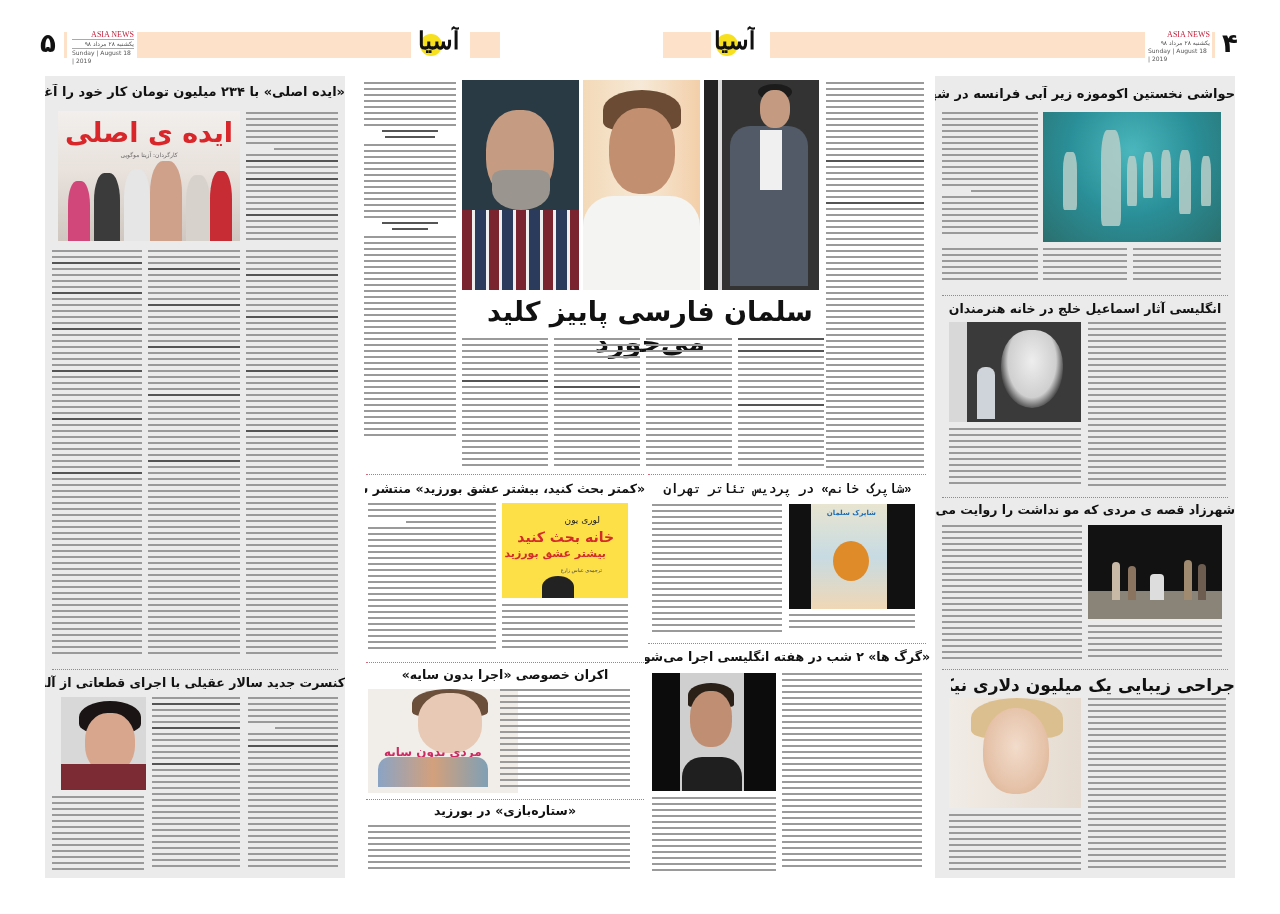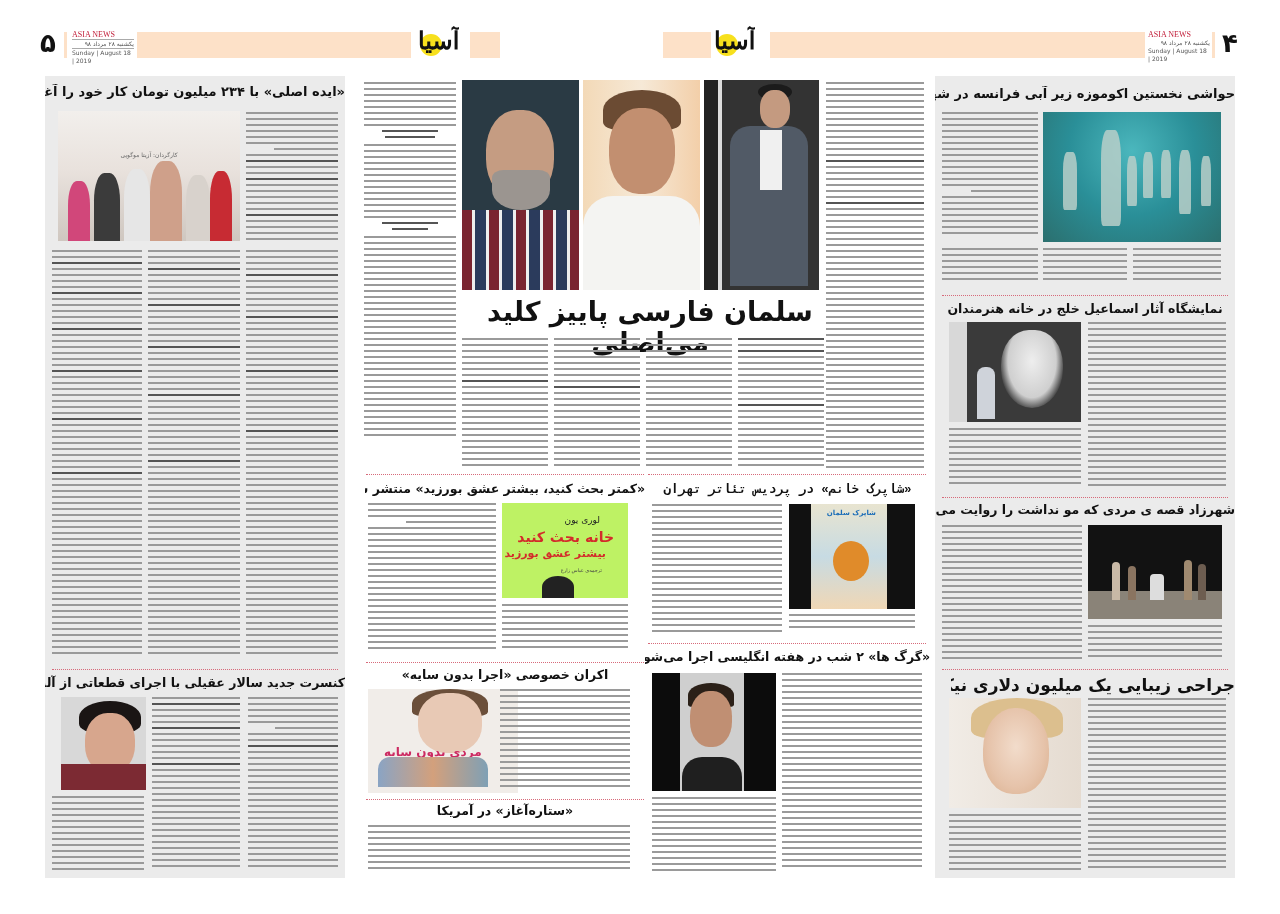--- a/index.html
+++ b/index.html
@@ -4,21 +4,21 @@
 <style>
   * { box-sizing: border-box; margin: 0; padding: 0; }
   html, body { width: 1280px; height: 914px; background: #ffffff; overflow: hidden; }
   body { font-family: "DejaVu Sans", sans-serif; color: #111; position: relative; }
   .pagenum { position: absolute; top: 28px; font-size: 26px; font-weight: bold; color: #111; font-family: "DejaVu Sans", sans-serif; }
   .band { position: absolute; top: 32px; height: 26px; background: #fde1c8; }
   .logo { position: absolute; top: 26px; width: 56px; height: 34px; }
   .logo .sun { position: absolute; left: 8px; top: 8px; width: 22px; height: 22px; border-radius: 50%; background: #f7e01d; }
   .logo .txt { position: absolute; left: 6px; top: 0; font-family: "DejaVu Serif", serif; font-size: 24px; font-weight: bold; color: #111; direction: rtl; }
   .meta { position: absolute; top: 30px; width: 62px; font-size: 6px; line-height: 8px; color: #555; }
-  .meta .brand { color: #c2203b; font-family: "Liberation Serif", serif; font-size: 8px; line-height: 9px; }
+  .meta .brand { color: #c2203b; font-family: "Liberation Serif", serif; font-size: 8px; line-height: 9px; text-align: right; }
   .meta .ln { border-top: 1px solid #aaa; }
   .vrule { position: absolute; top: 32px; width: 3px; height: 26px; background: #fde1c8; }
 
   
   .grey { position: absolute; background: #ebebeb; }
   .article { position: absolute; direction: rtl; }
   .headline { font-weight: bold; text-align: center; color: #111; white-space: nowrap; overflow: hidden; }
   .dotted { position: absolute; height: 0; border-top: 1px dotted #d76a7a; }
 
   .txt { position: absolute; overflow: hidden; }
@@ -48,21 +48,21 @@
 
   .p-kidman { background: linear-gradient(90deg,#f1ece6,#e5dbd0); }
   .p-kidman .face { position: absolute; left: 34px; top: 10px; width: 66px; height: 86px; border-radius: 48% 48% 45% 45%; background: radial-gradient(ellipse at 50% 45%, #f2dccb 0%, #e6c3aa 60%, #d8ad8a 100%); }
   .p-kidman .hair { position: absolute; left: 22px; top: 0; width: 92px; height: 40px; border-radius: 50% 50% 20% 20%; background: #dcbf8e; }
 
   .p-shaparak { background: #111; }
   .p-shaparak .poster { position: absolute; left: 22px; top: 0; width: 60%; height: 100%; background: linear-gradient(180deg,#e8e4d0 0%, #c7dbe3 50%, #f0d7b5 100%); }
   .p-shaparak .tiger { position: absolute; left: 35%; top: 35%; width: 36px; height: 40px; border-radius: 50%; background: #e08b2a; }
   .p-shaparak .tt { position: absolute; left: 30%; top: 5px; color: #1b6db8; font-size: 7px; font-weight: bold; }
 
-  .p-book { background: #bef264; }
+  .p-book { background: #fde047; }
   .p-book .a { position: absolute; right: 28px; top: 12px; font-size: 9px; color: #222; direction: rtl; }
   .p-book .t1 { position: absolute; right: 14px; top: 26px; font-size: 14px; color: #d32b2b; font-weight: bold; direction: rtl; }
   .p-book .t2 { position: absolute; right: 22px; top: 44px; font-size: 11px; color: #d32b2b; font-weight: bold; direction: rtl; }
   .p-book .tr { position: absolute; right: 26px; top: 64px; font-size: 5px; color: #444; direction: rtl; }
   .p-book .shape { position: absolute; left: 40px; bottom: 0; width: 32px; height: 22px; background: #222; border-radius: 50% 50% 0 0; }
 
   .p-wolf { background: #0c0c0c; }
   .p-wolf .bg { position: absolute; left: 28px; top: 0; width: 64px; height: 100%; background: #cfcfcf; }
   .p-wolf .face { position: absolute; left: 38px; top: 18px; width: 42px; height: 56px; border-radius: 45%; background: #c08f73; }
   .p-wolf .hair { position: absolute; left: 36px; top: 10px; width: 46px; height: 24px; border-radius: 50% 50% 10% 10%; background: #2b2018; }
@@ -127,20 +127,21 @@
 </div>
 <div class="vrule" style="left:1212px;"></div>
 <div class="pagenum" style="left:1222px;">۴</div>
 
 <div class="grey" style="left:45px; top:76px; width:300px; height:802px;"></div>
 
 <div class="article" style="left:45px; top:84px; width:300px;">
   <div class="headline" style="font-size:13px;">«ایده اصلی» با ۲۳۴ میلیون تومان کار خود را آغاز کرد</div>
 </div>
 <div class="photo p-ide" style="left:58px; top:111px; width:182px; height:130px;">
+  <div class="title">ایده ی اصلی</div>
   <div class="sub">کارگردان: آزیتا موگویی</div>
   <div class="fig" style="left:10px;width:22px;height:60px;background:#d1477a;"></div>
   <div class="fig" style="left:36px;width:26px;height:68px;background:#3b3b3b;"></div>
   <div class="fig" style="left:66px;width:26px;height:72px;background:#e6e6e6;"></div>
   <div class="fig" style="left:92px;width:32px;height:80px;background:#cfa08a;"></div>
   <div class="fig" style="left:128px;width:24px;height:66px;background:#d8d2cc;"></div>
   <div class="fig" style="left:152px;width:22px;height:70px;background:#c72b33;"></div>
 </div>
 <div class="txt" style="left:246px; top:112px; width:92px; height:130px;">
   <div class="l"></div>
@@ -604,21 +605,21 @@
     <div class="l"></div>
     <div class="l"></div>
     <div class="l"></div>
     <div class="l"></div>
     <div class="l"></div>
     <div class="l"></div>
     <div class="l"></div>
     <div class="l"></div>
 </div>
 
-<div class="main-headline">سلمان فارسی پاییز کلید می‌اصلی</div>
+<div class="main-headline">سلمان فارسی پاییز کلید می‌خورد</div>
 
 <div class="txt" style="left:462px; top:338px; width:86px; height:132px;">
   <div class="l"></div>
     <div class="l"></div>
     <div class="l"></div>
     <div class="l"></div>
     <div class="l"></div>
     <div class="l"></div>
     <div class="l"></div>
     <div class="l b"></div>
@@ -823,21 +824,21 @@
     <div class="l"></div>
     <div class="l"></div>
     <div class="l"></div>
     <div class="l"></div>
     <div class="l"></div>
     <div class="l"></div>
 </div>
 
 <div class="dotted" style="left:366px; top:799px; width:278px;"></div>
 <div class="article" style="left:365px; top:803px; width:280px;">
-  <div class="headline" style="font-size:12.5px;">«ستاره‌آغاز» در آمریکا</div>
+  <div class="headline" style="font-size:12.5px;">«ستاره‌بازی» در بورزید</div>
 </div>
 <div class="txt" style="left:368px; top:825px; width:262px; height:50px;">
   <div class="l"></div>
     <div class="l"></div>
     <div class="l"></div>
     <div class="l"></div>
     <div class="l"></div>
     <div class="l"></div>
     <div class="l"></div>
     <div class="l"></div>
@@ -961,21 +962,21 @@
   <div class="l"></div>
     <div class="l"></div>
     <div class="l"></div>
     <div class="l"></div>
     <div class="l"></div>
     <div class="l"></div>
 </div>
 
 <div class="dotted" style="left:942px; top:295px; width:286px;"></div>
 <div class="article" style="left:935px; top:301px; width:300px;">
-  <div class="headline" style="font-size:12.5px;">نمایشگاه آثار اسماعیل خلج در خانه هنرمندان</div>
+  <div class="headline" style="font-size:12.5px;">انگلیسی آثار اسماعیل خلج در خانه هنرمندان</div>
 </div>
 <div class="photo p-khalaj" style="left:949px; top:322px; width:132px; height:100px;">
   <div class="wall"></div>
   <div class="face"></div>
   <div class="man"></div>
 </div>
 <div class="txt" style="left:1088px; top:322px; width:138px; height:170px;">
   <div class="l"></div>
     <div class="l"></div>
     <div class="l"></div>

